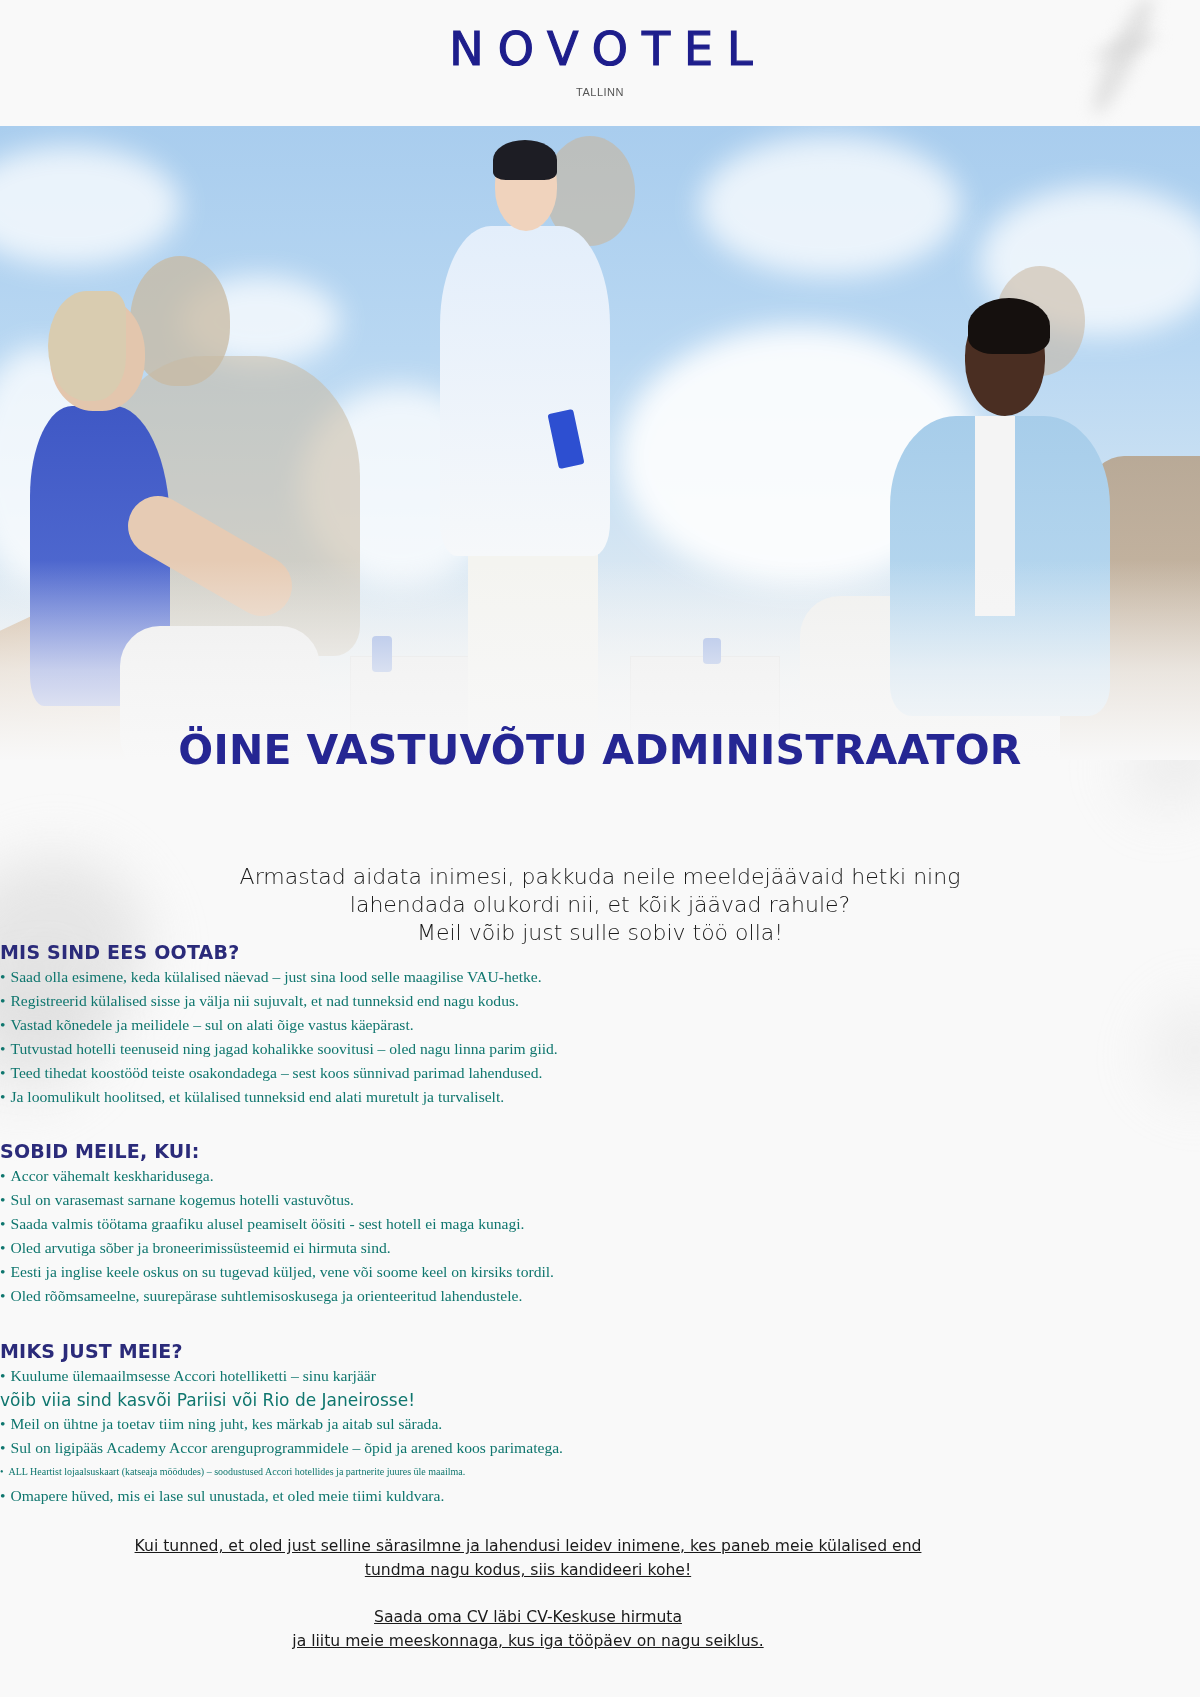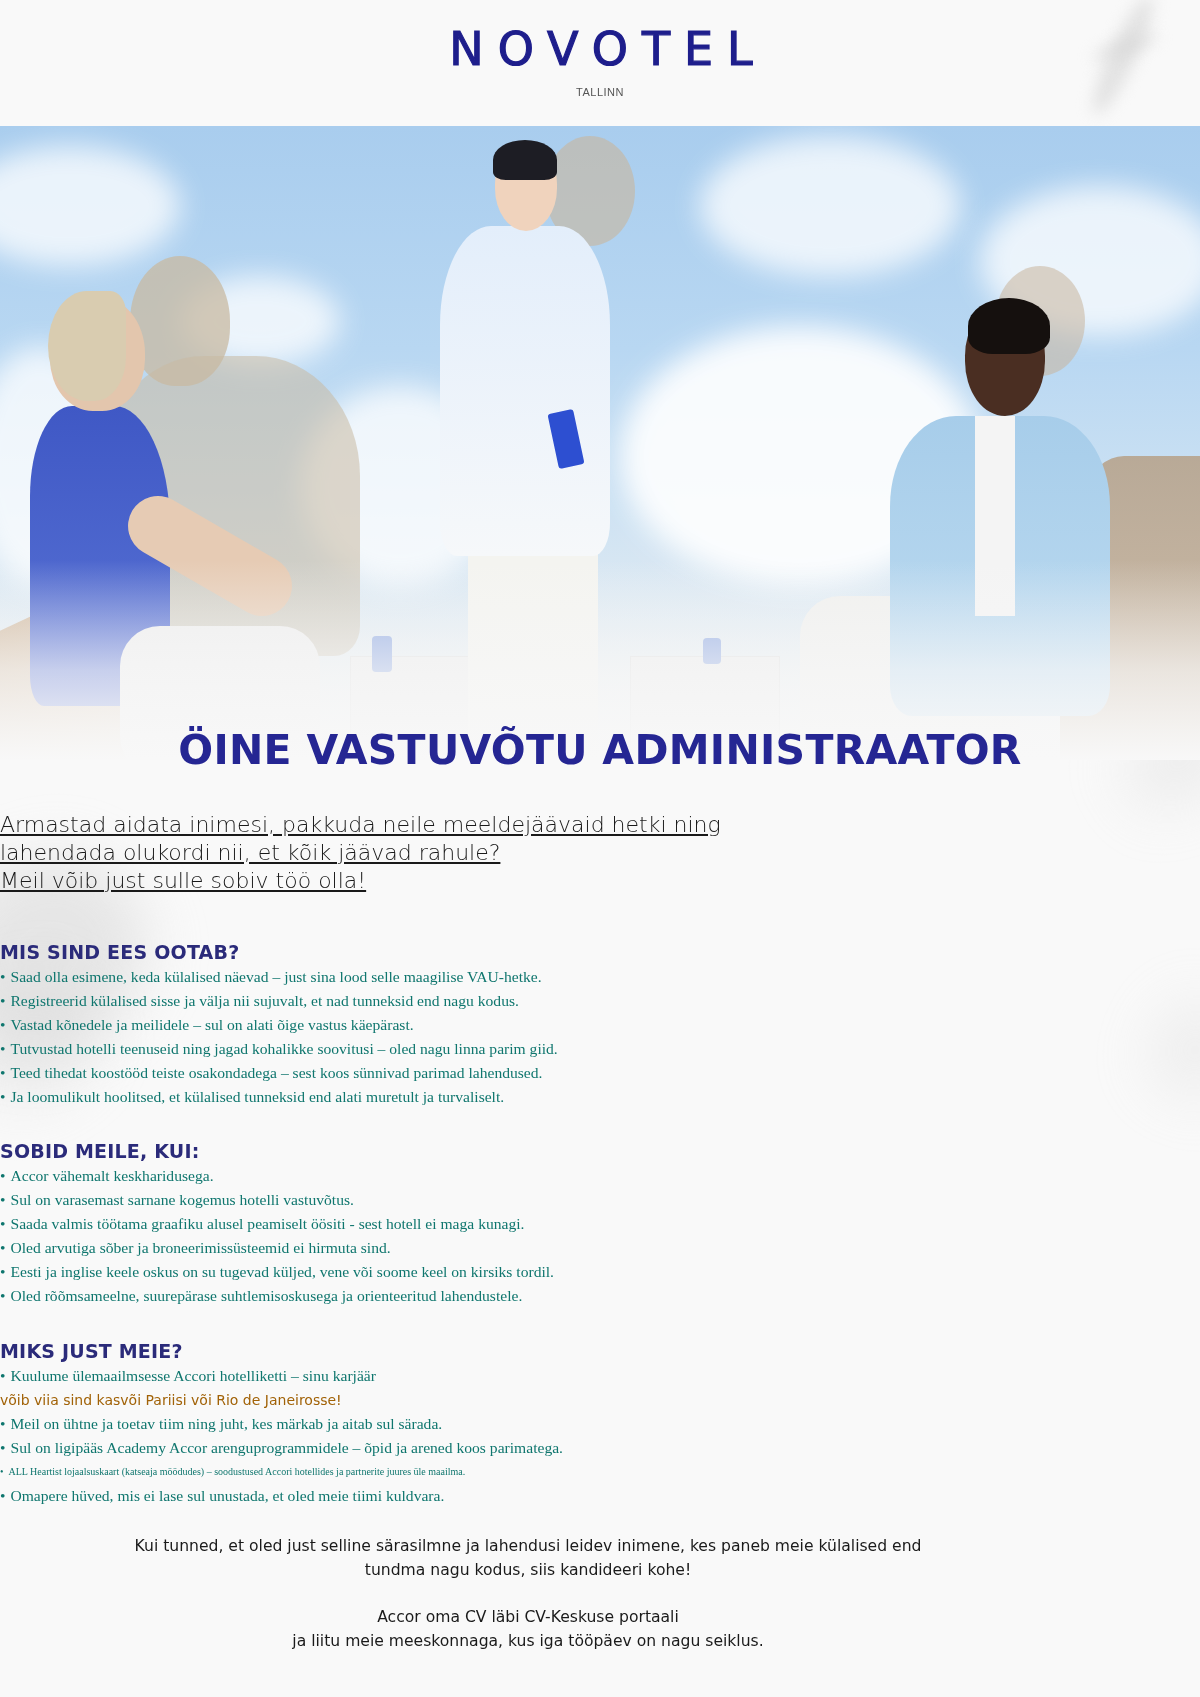--- a/index.html
+++ b/index.html
@@ -128,27 +128,27 @@
       font-family: "DejaVu Sans", "Liberation Sans", sans-serif;
       font-weight: bold;
       font-size: 41px;
       letter-spacing: 0.3px;
       color: #252693;
       text-align: center;
     }
     .intro {
       position: absolute;
       left: 0; width: 1200px;
-      top: 811px;
+      top: 863px;
       font-family: "DejaVu Sans", "Liberation Sans", sans-serif;
       font-size: 22px;
       line-height: 28px;
       color: #1a1a1a;
+      text-align: center;
       font-weight: 300;
-      text-decoration: underline;
     }
     .intro span { display: block; }
 
     .section {
       position: absolute;
       left: 0; width: 1200px;
     }
     .section-heading {
       font-family: "DejaVu Sans", "Liberation Sans", sans-serif;
       font-weight: bold;
@@ -160,37 +160,38 @@
     .bullet {
       font-family: Liberation Serif, serif;
       font-size: 15.6px;
       line-height: 24px;
       color: #0f766e;
       white-space: nowrap;
     }
     .bullet .dot { margin-right: 5px; }
     .bullet-cont {
       font-family: "DejaVu Sans", "Liberation Sans", sans-serif;
-      font-size: 14px;
+      font-size: 17px;
       line-height: 24px;
-      color: #a16207;
+      color: #0f766e;
       white-space: nowrap;
     }
     .sec-1 { top: 939px; }
     .sec-2 { top: 1138px; }
     .sec-3 { top: 1338px; }
 
     .closing {
       position: absolute;
       left: 0; width: 1056px;
       text-align: center;
       font-family: "DejaVu Sans", "Liberation Sans", sans-serif;
       font-size: 15.6px;
       line-height: 24px;
       color: #1a1a1a;
+      text-decoration: underline;
     }
     .closing span { display: block; white-space: nowrap; }
     .closing-1 { top: 1534px; }
     .closing-2 { top: 1605px; }
   </style>
 </head>
 <body>
 
 <div class="poster">
 
@@ -285,17 +286,17 @@
     <div class="bullet"><span class="dot">•</span><span>Sul on ligipääs Academy Accor arenguprogrammidele – õpid ja arened koos parimatega.</span></div>
     <div class="bullet" style="font-size:10px;"><span class="dot">•</span><span>ALL Heartist lojaalsuskaart (katseaja möödudes) – soodustused Accori hotellides ja partnerite juures üle maailma.</span></div>
     <div class="bullet"><span class="dot">•</span><span>Omapere hüved, mis ei lase sul unustada, et oled meie tiimi kuldvara.</span></div>
   </div>
 
   <div class="closing closing-1">
     <span>Kui tunned, et oled just selline särasilmne ja lahendusi leidev inimene, kes paneb meie külalised end</span>
     <span>tundma nagu kodus, siis kandideeri kohe!</span>
   </div>
   <div class="closing closing-2">
-    <span>Accor oma CV läbi CV-Keskuse portaali</span>
+    <span>Saada oma CV läbi CV-Keskuse hirmuta</span>
     <span>ja liitu meie meeskonnaga, kus iga tööpäev on nagu seiklus.</span>
   </div>
 
 </div>
 
 </body></html>

